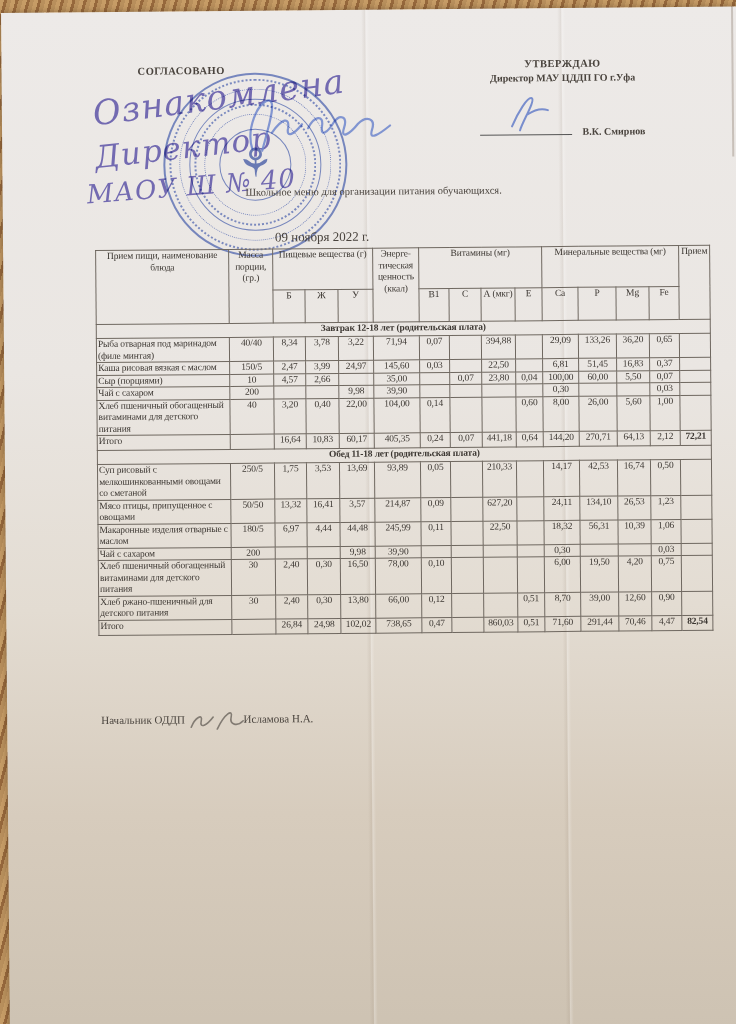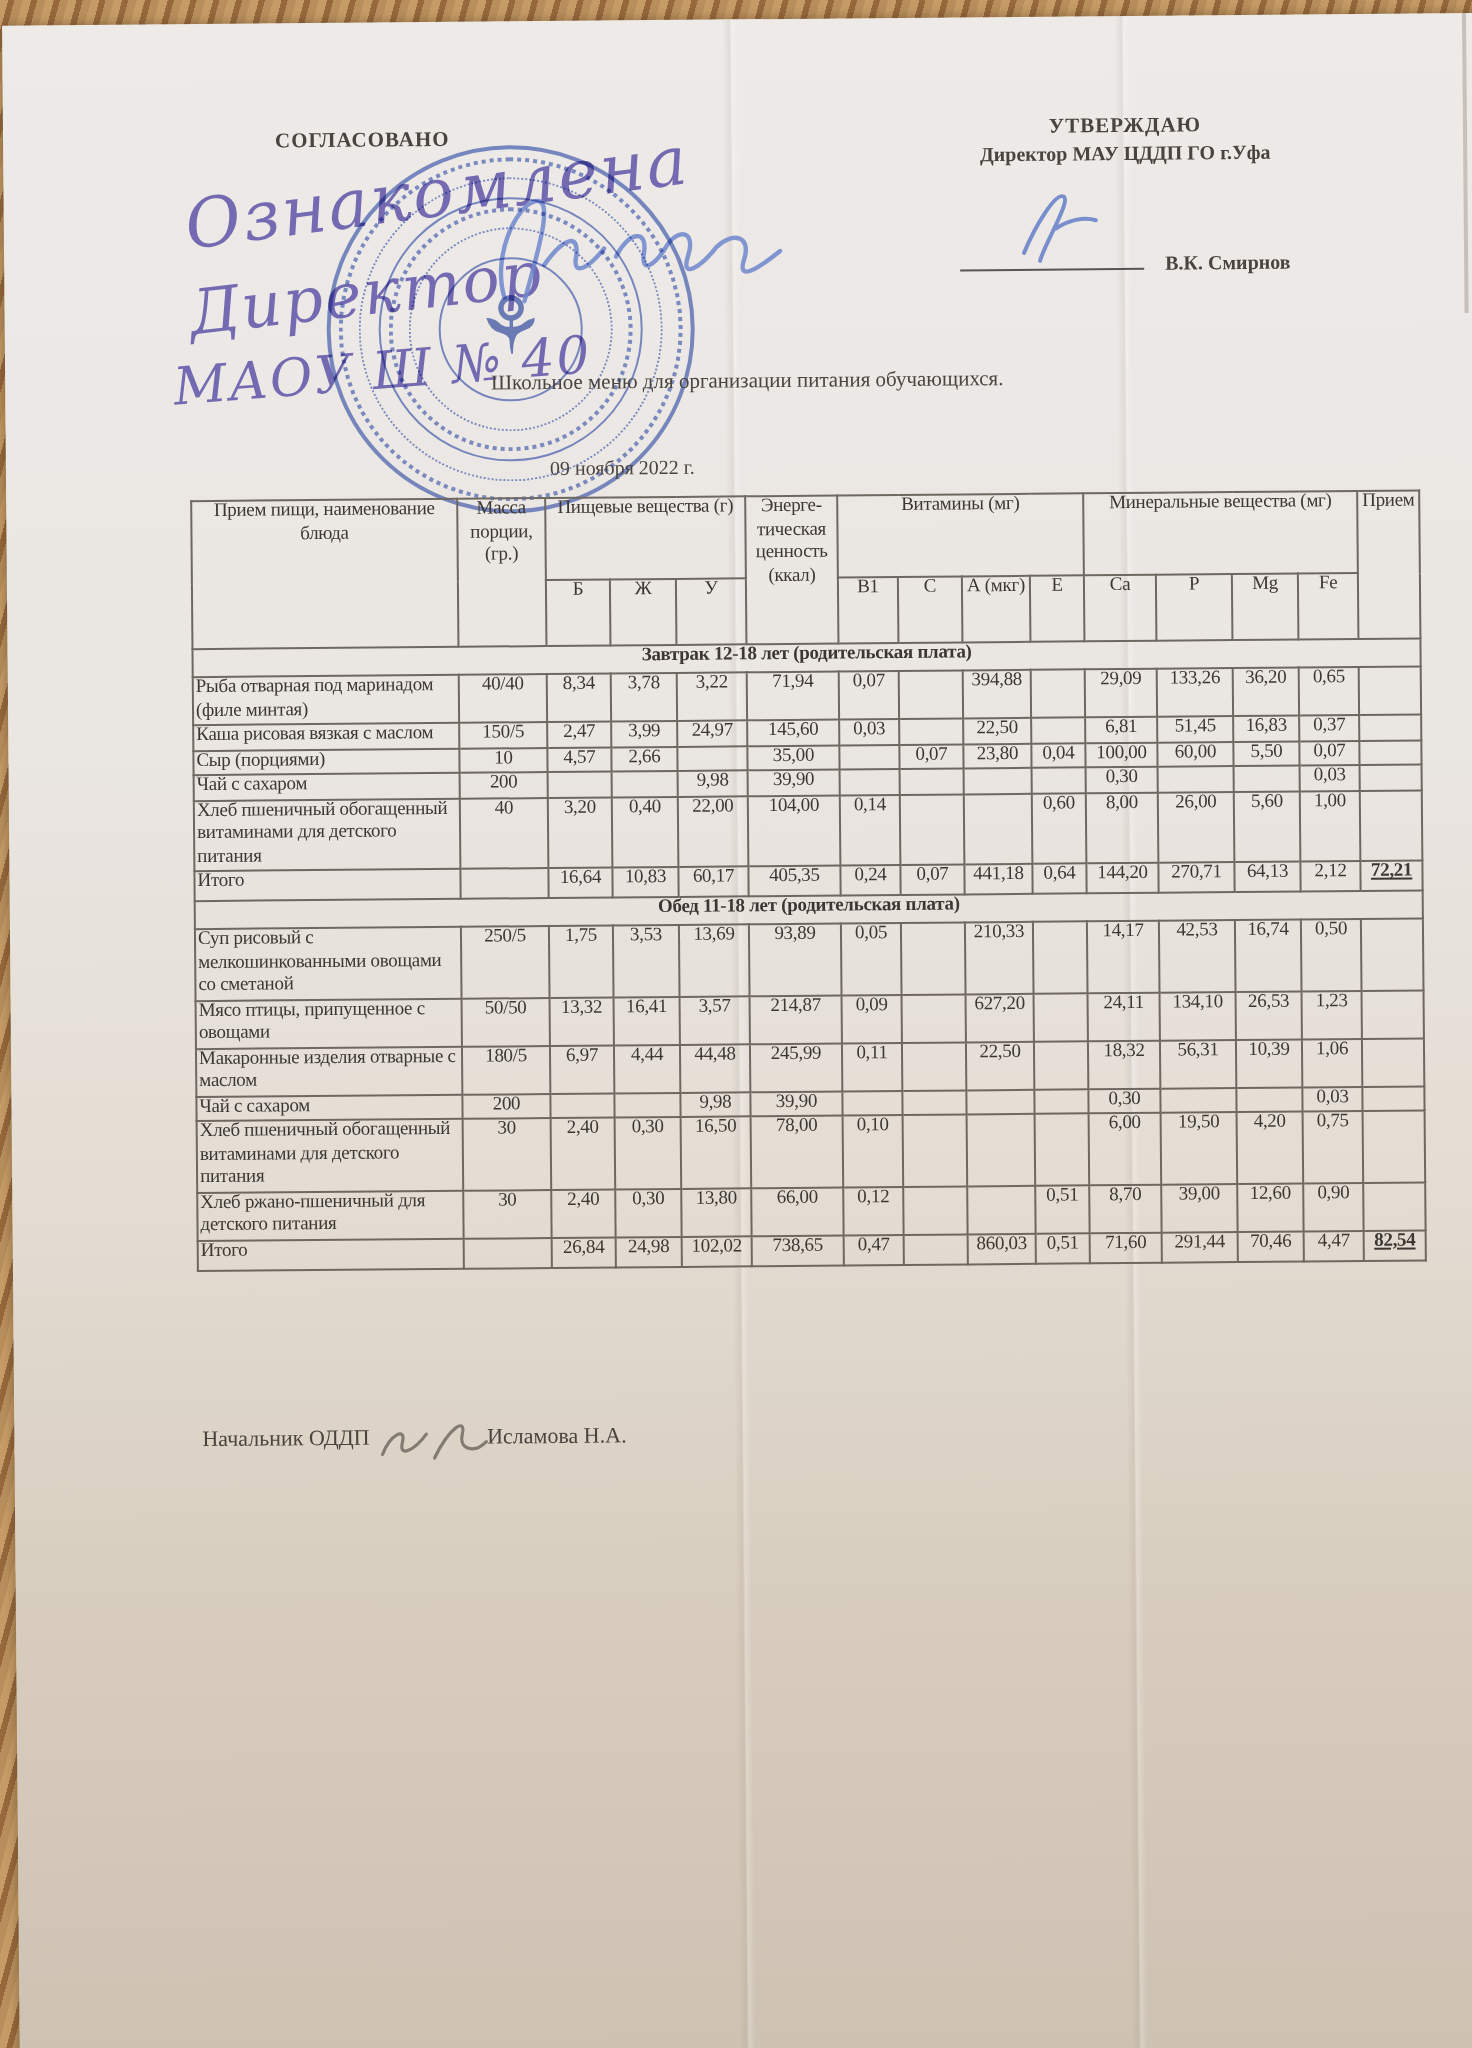--- a/index.html
+++ b/index.html
@@ -41,33 +41,33 @@
   .r1{inset:0;border:2.5px solid #4460bd;}
   .r2{inset:6px;border:2px dotted #4b66c0;}
   .r3{inset:16px;border:1.5px dotted #4b66c0;}
   .r4{inset:26px;border:1.5px solid #4460bd;}
   .r5{inset:31px;border:2px dotted #4b66c0;}
   .r6{inset:41px;border:1.5px dotted #4b66c0;}
   .r7{inset:56px;border:1.5px solid #4460bd;}
   .emblem{position:absolute;left:50%;top:50%;transform:translate(-50%,-52%);color:#2f4cae;font-size:40px;line-height:1;}
 
   .doc-title{position:absolute;left:0;top:176px;width:742px;text-align:center;font-size:10.5px;color:#4a443e;}
-  .doc-date{position:absolute;left:272px;top:219px;font-size:10px;color:#4a443e;}
+  .doc-date{position:absolute;left:272px;top:219px;font-size:13px;color:#4a443e;}
 
   table.menu{position:absolute;left:92px;top:238px;border-collapse:collapse;table-layout:fixed;
     width:614px;font-size:9.5px;color:#3c3732;}
   table.menu td{border:1px solid #6f6860;padding:0 1px;vertical-align:top;line-height:11.5px;
     overflow:hidden;letter-spacing:-0.15px;}
   td.hdr{text-align:center;vertical-align:middle;padding:1px;overflow-wrap:break-word;}
   td.sub{text-align:center;vertical-align:middle;height:32px;}
   tr.h1 td{height:40px;}
   td.sec{font-weight:bold;text-align:center;height:13px;line-height:13px;}
   td.dish{text-align:left;padding-left:2px;}
   td.num{text-align:center;}
-  td.bold{font-weight:bold;text-decoration:underline;}
+  td.bold{font-weight:bold;}
   tr.tot td{height:14px;}
 
   .footer{position:absolute;left:94px;top:702px;font-size:11px;color:#4a443e;white-space:nowrap;}
   .footer .nm{margin-left:56px;margin-top:28px;}
   .f-sig{position:absolute;left:178px;top:692px;}
 </style>
 </head>
 <body>
 
 <div class="paper">

